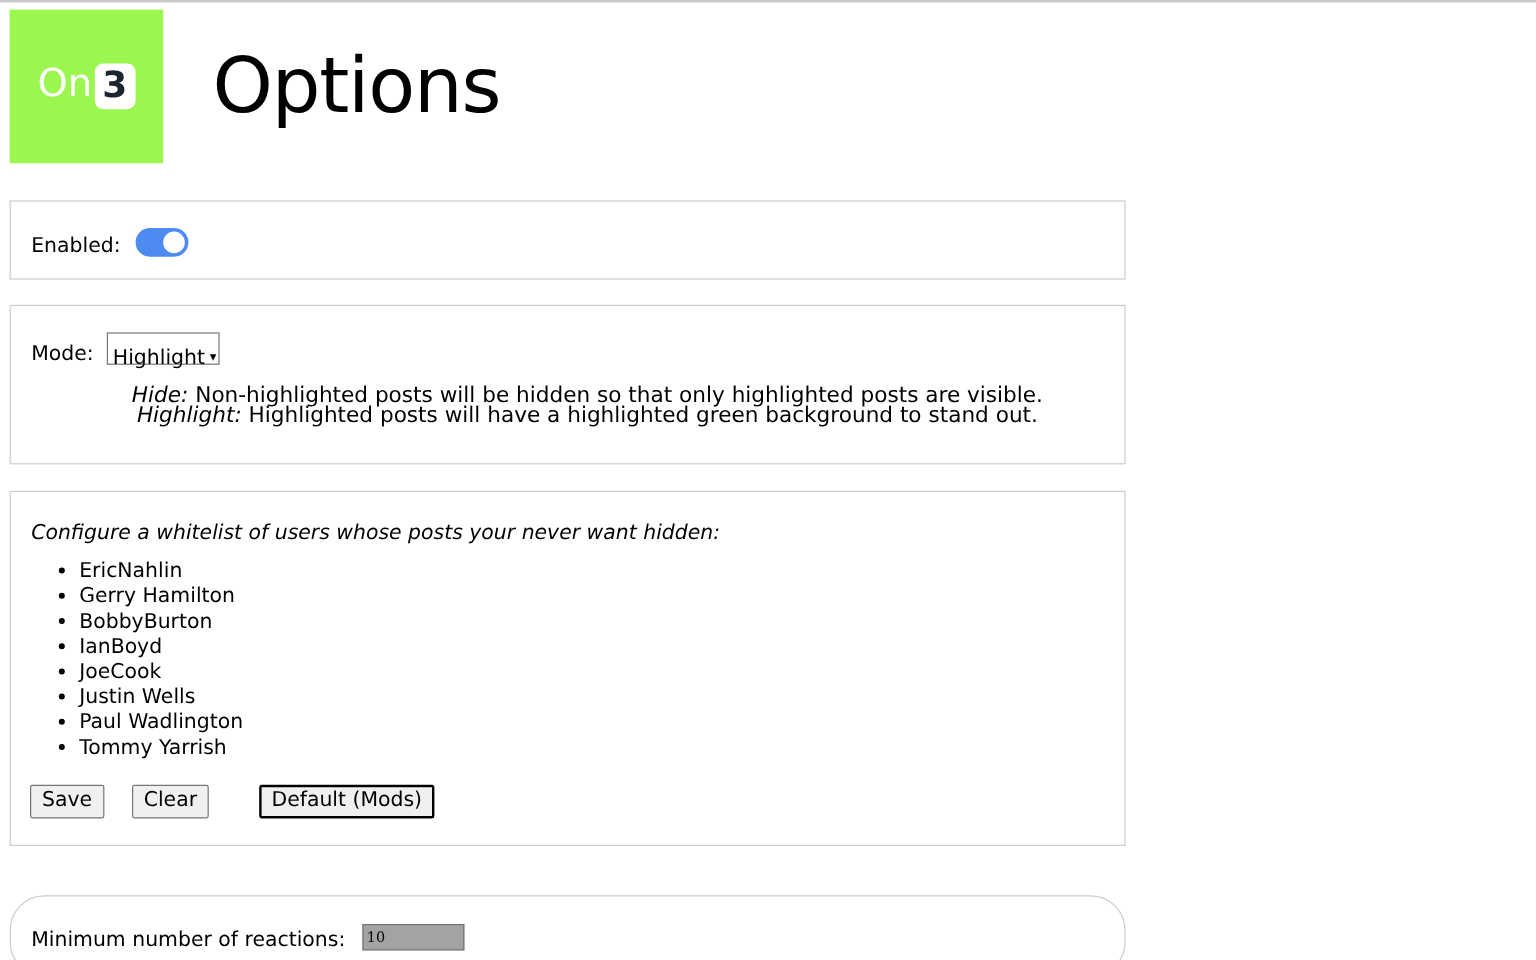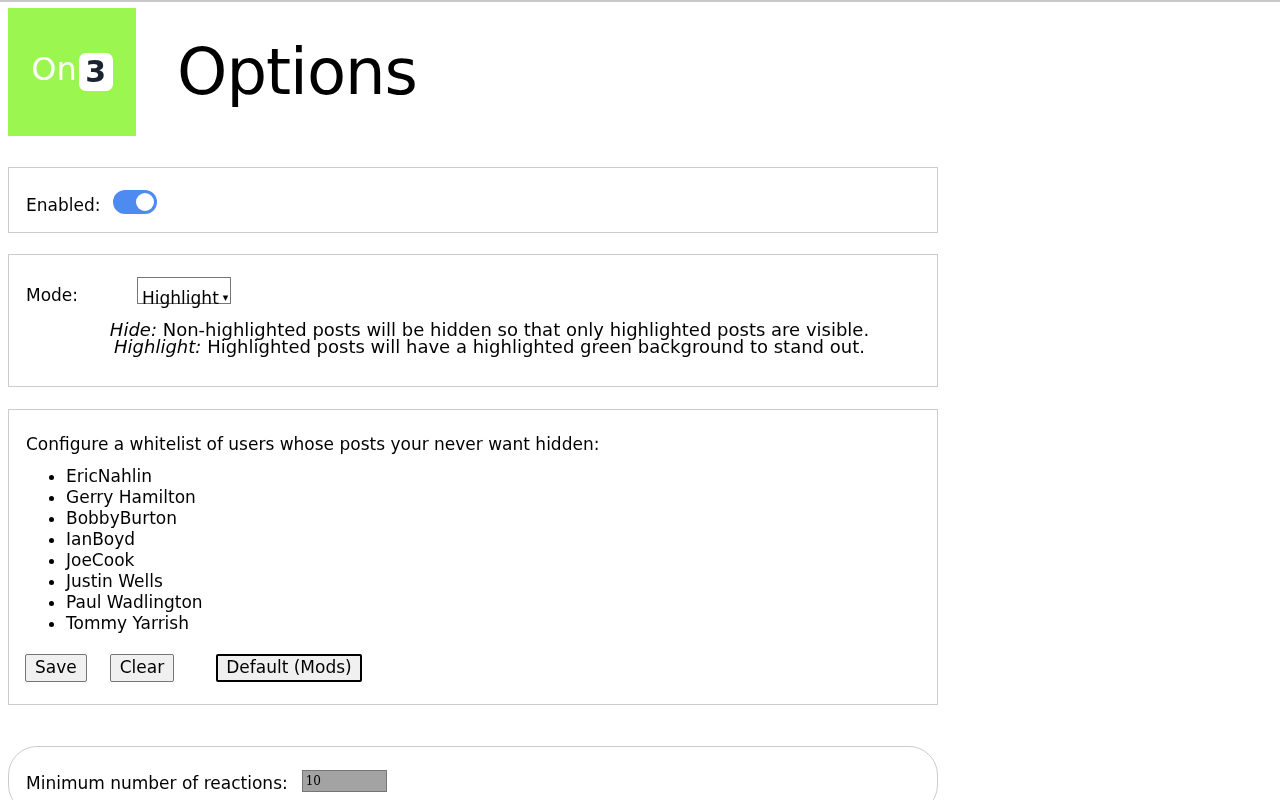--- a/index.html
+++ b/index.html
@@ -126,21 +126,20 @@
     right: 3px;
     width: 18px;
     height: 18px;
     border-radius: 50%;
     background: #ffffff;
   }
 
   
   .mode-row {
     margin: 22px 0 0 17px;
-    gap: 48px;
   }
   .mode-select {
     margin-left: 11px;
     font-family: "DejaVu Sans", "Liberation Sans", sans-serif;
     font-size: 17px;
     padding: 17px 2px 1px 4px;
     border: 1px solid #767676;
     background: #ffffff;
     color: #000;
     border-radius: 0;
@@ -166,20 +165,21 @@
     text-align: center;
   }
   .mode-desc div { white-space: nowrap; }
   .mode-desc i { font-style: italic; }
 
   
   .wl-heading {
     margin: 24px 0 0 17px;
     font-size: 17px;
     color: #000;
+    font-style: italic;
   }
   .wl-list {
     margin: 12px 0 0 0;
     padding: 0 0 0 57px;
     list-style: disc;
   }
   .wl-list li {
     font-size: 17px;
     line-height: 21px;
     color: #000;

